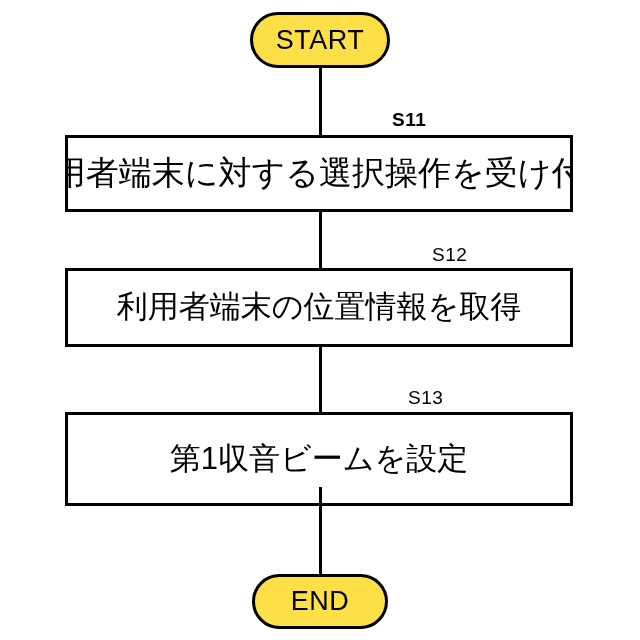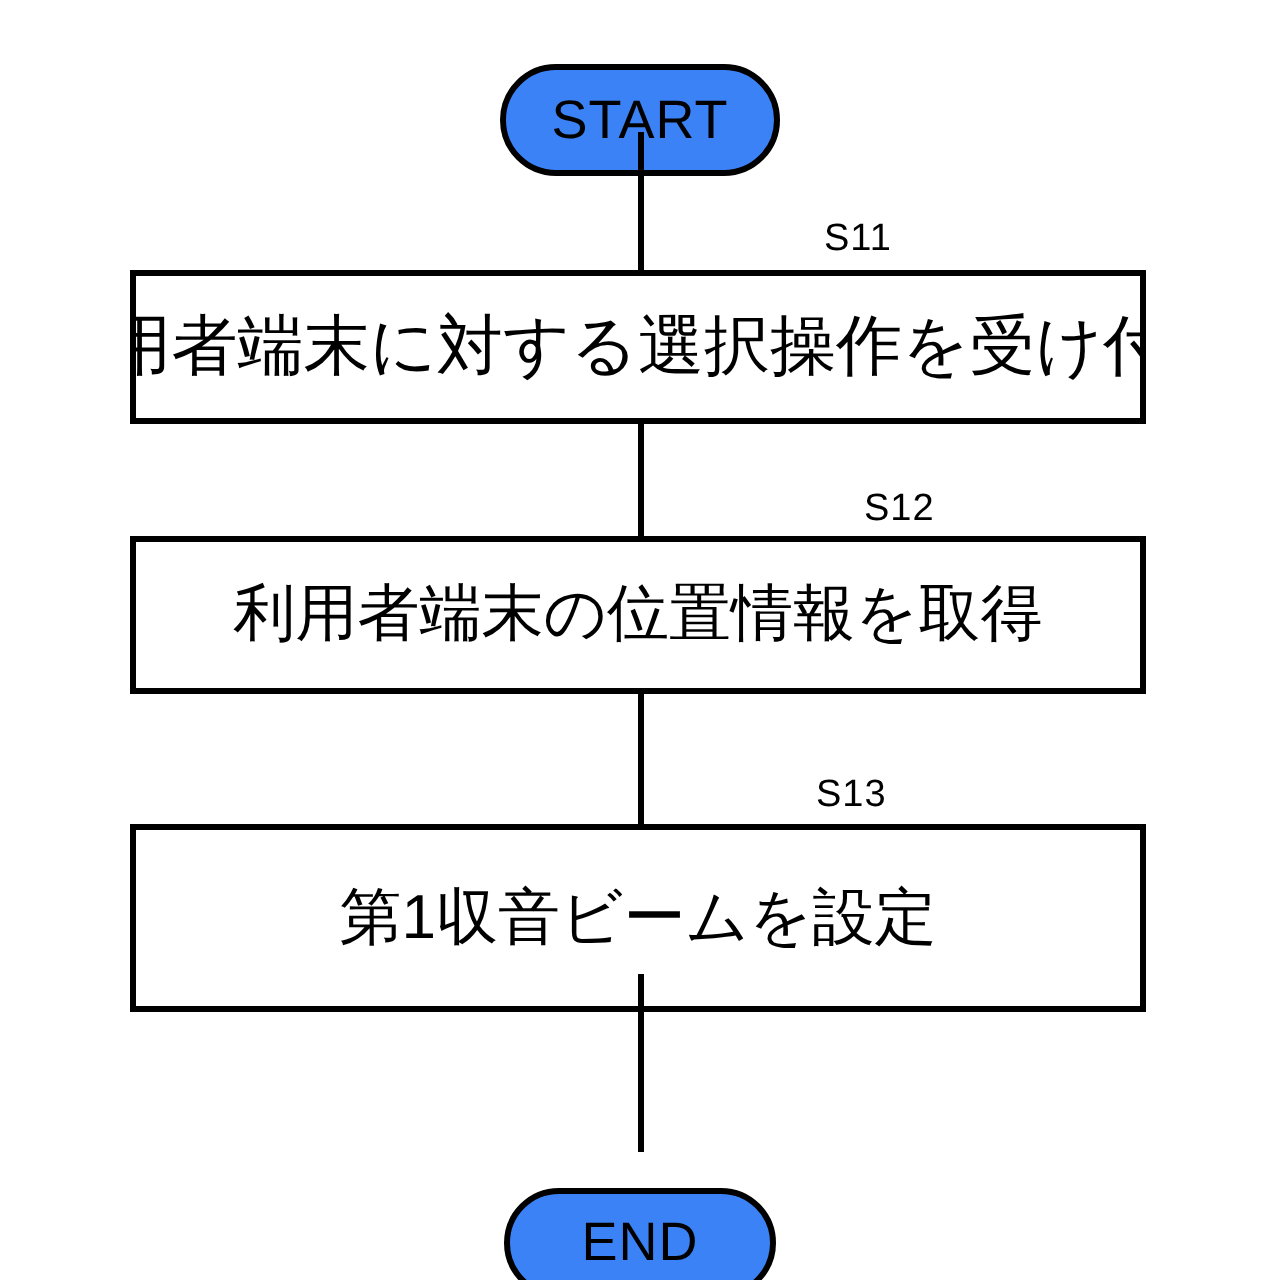--- a/index.html
+++ b/index.html
@@ -21,26 +21,25 @@
     height: 640px;
     background: #ffffff;
   }
 
   
   .terminal {
     position: absolute;
     box-sizing: border-box;
     border: 3px solid #000000;
     border-radius: 999px;
-    background: #3b82f6;
+    background: #fde047;
     display: flex;
     align-items: center;
     justify-content: center;
     letter-spacing: 0.5px;
-    margin-top: 20px;
   }
   .terminal .term-label {
     font-size: 27px;
     line-height: 1;
     color: #000000;
   }
 
   #terminal-start {
     left: 250px;
     top: 12px;
@@ -106,21 +105,21 @@
 
   
   .step-label {
     position: absolute;
     font-size: 19px;
     line-height: 1;
     color: #000000;
     letter-spacing: 0.5px;
     white-space: nowrap;
   }
-  #step-label-s11 { left: 412px; top: 110px; }
+  #step-label-s11 { left: 392px; top: 110px; font-weight: bold; }
   #step-label-s12 { left: 408px; top: 245px; margin-left: 24px; }
   #step-label-s13 { left: 408px; top: 388px; text-align: right; }
 
   
   .connector {
     position: absolute;
     left: 319px;
     width: 3px;
     background: #000000;
   }

